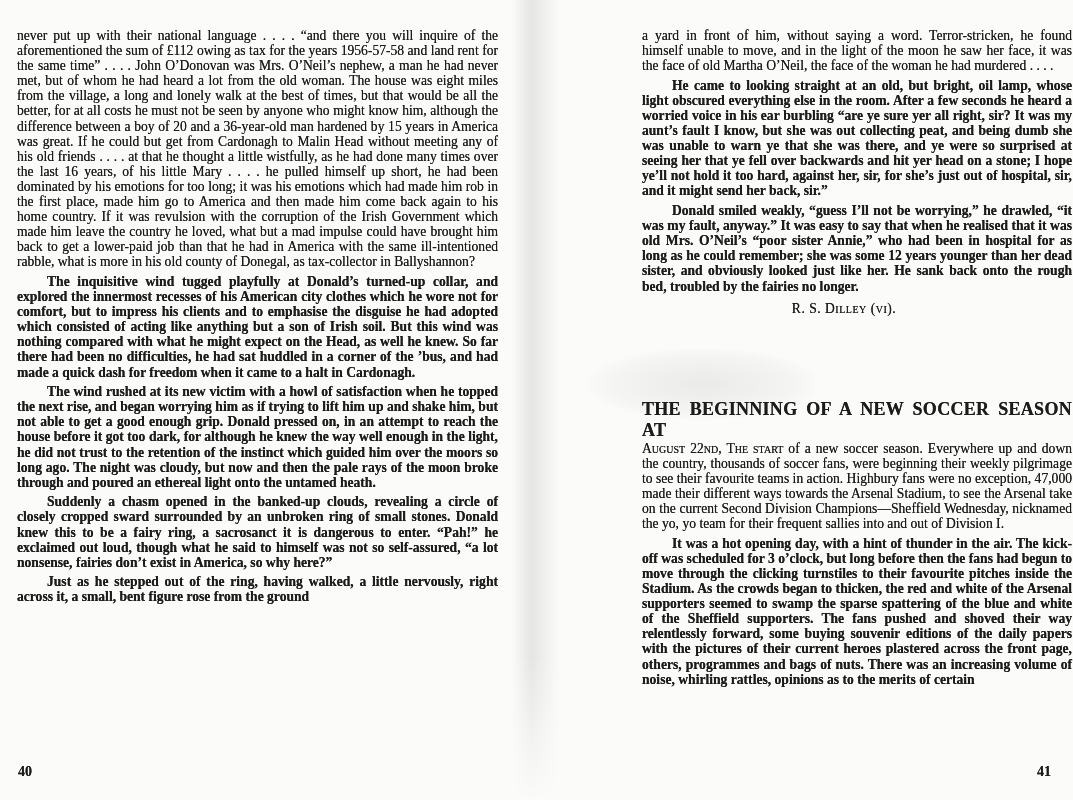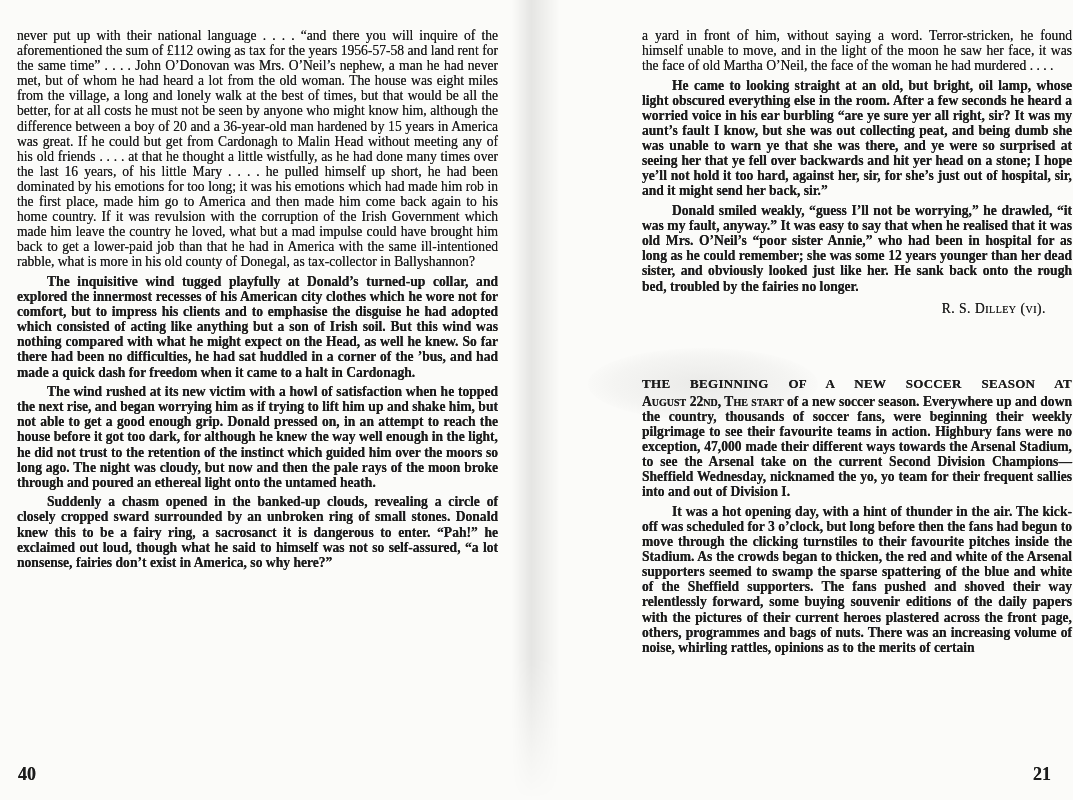--- a/index.html
+++ b/index.html
@@ -30,77 +30,78 @@
     position:absolute;top:28px;
     font-size:13.6px;line-height:15.1px;
     text-align:justify;
     text-shadow:0 0 0.45px rgba(20,20,20,0.85);
   }
   .col-left{left:17px;width:481px;}
   .col-right{left:642px;width:430px;}
   p.para{margin:0 0 4.5px 0;}
   p.indent{text-indent:30px;font-weight:bold;}
   .signature{
-    text-align:right;
+    text-align:center;
     padding-right:26px;
     margin-top:7px;
     font-variant:small-caps;
     letter-spacing:0.5px;
   }
   .heading{
-    margin-top:57px;
+    margin-top:83px;
     font-weight:bold;
-    font-size:13px;
+    font-size:18px;
     line-height:21px;
     letter-spacing:0.3px;
   }
   .heading .h-line1{
     display:block;
     text-align:justify;
     text-align-last:justify;
   }
   .heading .h-line2{
     display:block;
     padding-left:33px;
   }
-  .article-first{margin-top:16px;font-weight:bold;}
+  .article-first{margin-top:16px;}
   .smallcaps{font-variant:small-caps;}
   .page-number{
     position:absolute;top:764px;
-    font-size:18px;font-weight:bold;
+    font-size:14px;font-weight:bold;
     text-shadow:0 0 0.45px rgba(20,20,20,0.85);
   }
   .page-number-left{left:18px;}
   .page-number-right{right:22px;}
 </style>
 </head>
 <body>
 
 <div class="sheet">
 
   <div class="gutter"></div>
   <div class="smudge"></div>
 
   <div class="col col-left">
     <p class="para">never put up with their national language . . . . “and there you will inquire of the aforementioned the sum of £112 owing as tax for the years 1956-57-58 and land rent for the same time” . . . . John O’Donovan was Mrs. O’Neil’s nephew, a man he had never met, but of whom he had heard a lot from the old woman. The house was eight miles from the village, a long and lonely walk at the best of times, but that would be all the better, for at all costs he must not be seen by anyone who might know him, although the difference between a boy of 20 and a 36-year-old man hardened by 15 years in America was great. If he could but get from Cardonagh to Malin Head without meeting any of his old friends . . . . at that he thought a little wistfully, as he had done many times over the last 16 years, of his little Mary . . . . he pulled himself up short, he had been dominated by his emotions for too long; it was his emotions which had made him rob in the first place, made him go to America and then made him come back again to his home country. If it was revulsion with the corruption of the Irish Government which made him leave the country he loved, what but a mad impulse could have brought him back to get a lower-paid job than that he had in America with the same ill-intentioned rabble, what is more in his old county of Donegal, as tax-collector in Ballyshannon?</p>
     <p class="para indent">The inquisitive wind tugged playfully at Donald’s turned-up collar, and explored the innermost recesses of his American city clothes which he wore not for comfort, but to impress his clients and to emphasise the disguise he had adopted which consisted of acting like anything but a son of Irish soil. But this wind was nothing compared with what he might expect on the Head, as well he knew. So far there had been no difficulties, he had sat huddled in a corner of the ’bus, and had made a quick dash for freedom when it came to a halt in Cardonagh.</p>
     <p class="para indent">The wind rushed at its new victim with a howl of satisfaction when he topped the next rise, and began worrying him as if trying to lift him up and shake him, but not able to get a good enough grip. Donald pressed on, in an attempt to reach the house before it got too dark, for although he knew the way well enough in the light, he did not trust to the retention of the instinct which guided him over the moors so long ago. The night was cloudy, but now and then the pale rays of the moon broke through and poured an ethereal light onto the untamed heath.</p>
     <p class="para indent">Suddenly a chasm opened in the banked-up clouds, revealing a circle of closely cropped sward surrounded by an unbroken ring of small stones. Donald knew this to be a fairy ring, a sacrosanct it is dangerous to enter. “Pah!” he exclaimed out loud, though what he said to himself was not so self-assured, “a lot nonsense, fairies don’t exist in America, so why here?”</p>
+    <p class="para indent">Just as he stepped out of the ring, having walked, a little nervously, right across it, a small, bent figure rose from the ground</p>
   </div>
   <div class="page-number page-number-left">40</div>
 
   <div class="col col-right">
     <p class="para">a yard in front of him, without saying a word. Terror-stricken, he found himself unable to move, and in the light of the moon he saw her face, it was the face of old Martha O’Neil, the face of the woman he had murdered . . . .</p>
     <p class="para indent">He came to looking straight at an old, but bright, oil lamp, whose light obscured everything else in the room. After a few seconds he heard a worried voice in his ear burbling “are ye sure yer all right, sir? It was my aunt’s fault I know, but she was out collecting peat, and being dumb she was unable to warn ye that she was there, and ye were so surprised at seeing her that ye fell over backwards and hit yer head on a stone; I hope ye’ll not hold it too hard, against her, sir, for she’s just out of hospital, sir, and it might send her back, sir.”</p>
     <p class="para indent">Donald smiled weakly, “guess I’ll not be worrying,” he drawled, “it was my fault, anyway.” It was easy to say that when he realised that it was old Mrs. O’Neil’s “poor sister Annie,” who had been in hospital for as long as he could remember; she was some 12 years younger than her dead sister, and obviously looked just like her. He sank back onto the rough bed, troubled by the fairies no longer.</p>
 
     <div class="signature">R. S. Dilley (vi).</div>
 
     <div class="heading">
       <span class="h-line1">THE BEGINNING OF A NEW SOCCER SEASON AT</span>
     </div>
 
     <p class="para article-first"><span class="smallcaps">August 22nd, The start</span> <span>of a new soccer season. Everywhere up and down the country, thousands of soccer fans, were beginning their weekly pilgrimage to see their favourite teams in action. Highbury fans were no exception, 47,000 made their different ways towards the Arsenal Stadium, to see the Arsenal take on the current Second Division Champions—Sheffield Wednesday, nicknamed the yo, yo team for their frequent sallies into and out of Division I.</span></p>
     <p class="para indent">It was a hot opening day, with a hint of thunder in the air. The kick-off was scheduled for 3 o’clock, but long before then the fans had begun to move through the clicking turnstiles to their favourite pitches inside the Stadium. As the crowds began to thicken, the red and white of the Arsenal supporters seemed to swamp the sparse spattering of the blue and white of the Sheffield supporters. The fans pushed and shoved their way relentlessly forward, some buying souvenir editions of the daily papers with the pictures of their current heroes plastered across the front page, others, programmes and bags of nuts. There was an increasing volume of noise, whirling rattles, opinions as to the merits of certain</p>
   </div>
-  <div class="page-number page-number-right">21</div>
+  <div class="page-number page-number-right">41</div>
 
 </div>
 
 </body></html>

